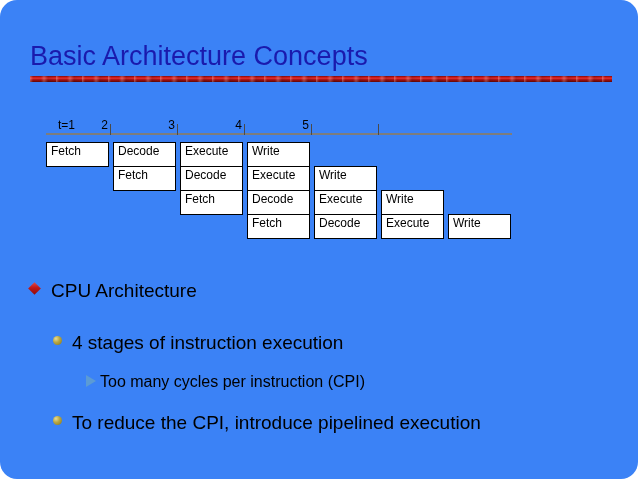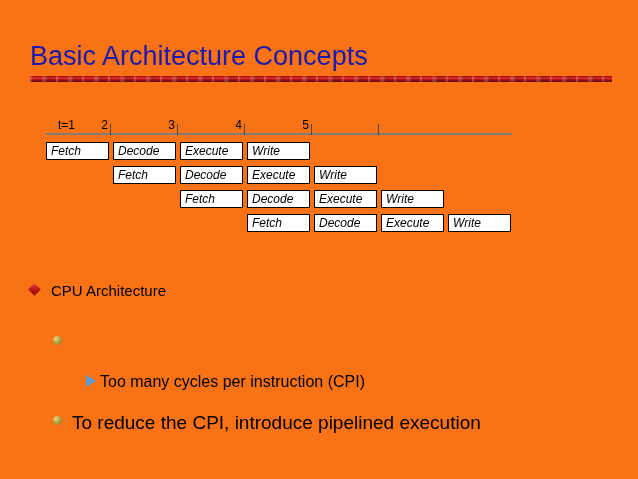--- a/index.html
+++ b/index.html
@@ -12,21 +12,22 @@
     background: #ffffff;
     font-family: "Liberation Sans", sans-serif;
     overflow: hidden;
     position: relative;
   }
   #slide {
     position: absolute;
     left: 0; top: 0;
     width: 638px;
     height: 479px;
-    background: #f97316;
+    background: #3b82f6;
+    border-radius: 17px;
   }
 
   
   #slide-title {
     position: absolute;
     left: 30px;
     top: 40px;
     font-size: 27px;
     line-height: 32px;
     color: #1a1aad;
@@ -105,48 +106,47 @@
     margin-left: 37px;
   }
 
   .stage-row {
     position: absolute;
     height: 19px;
   }
   .stage-box {
     position: absolute;
     top: 0;
-    height: 18px;
+    height: 25px;
     box-sizing: border-box;
     border: 1px solid #000000;
     background: #ffffff;
     font-size: 12px;
     line-height: 16px;
     color: #000000;
     padding-left: 4px;
     white-space: nowrap;
     overflow: hidden;
-    font-style: italic;
   }
 
   
   #bullets {
     position: absolute;
     left: 0;
     top: 276px;
     width: 638px;
   }
   .bullet-line {
     position: absolute;
     white-space: nowrap;
     color: #000000;
   }
   .bl-1 {
     left: 30px;
-    font-size: 15px;
+    font-size: 19px;
     line-height: 28px;
   }
   .bl-2 {
     left: 53px;
     font-size: 19px;
     line-height: 24px;
   }
   .bl-3 {
     left: 86px;
     font-size: 16px;
@@ -250,21 +250,21 @@
       </div>
   </div>
 
   <div id="bullets">
 
     <div class="bullet-line bl-1" style="top:0px;">
       <span class="bullet-glyph glyph-diamond"></span><span class="bullet-text">CPU Architecture</span>
     </div>
 
     <div class="bullet-line bl-2" style="top:54px;">
-      <span class="bullet-glyph glyph-sphere"></span>
+      <span class="bullet-glyph glyph-sphere"></span><span class="bullet-text">4 stages of instruction execution</span>
     </div>
 
     <div class="bullet-line bl-3" style="top:95px;">
       <span class="bullet-glyph glyph-triangle"></span><span class="bullet-text">Too many cycles per instruction (CPI)</span>
     </div>
 
     <div class="bullet-line bl-2" style="top:134px;">
       <span class="bullet-glyph glyph-sphere"></span><span class="bullet-text">To reduce the CPI, introduce  pipelined execution</span>
     </div>
 

